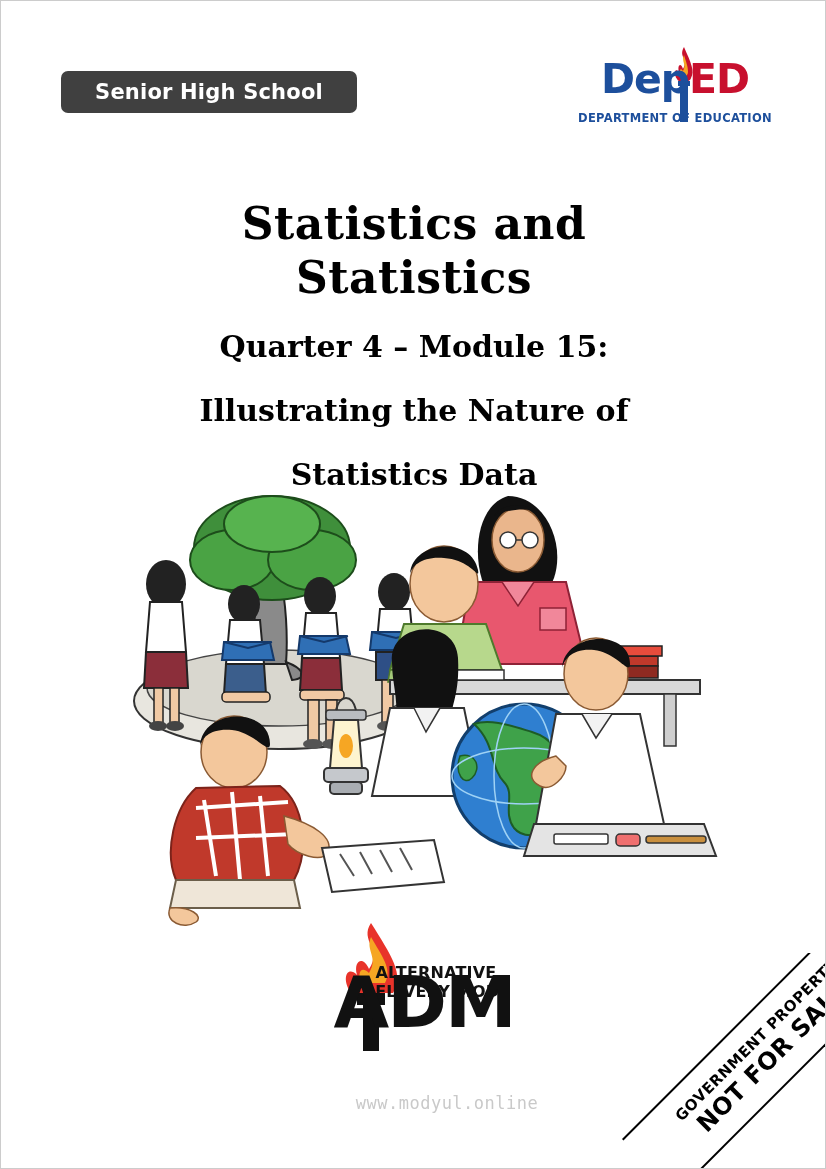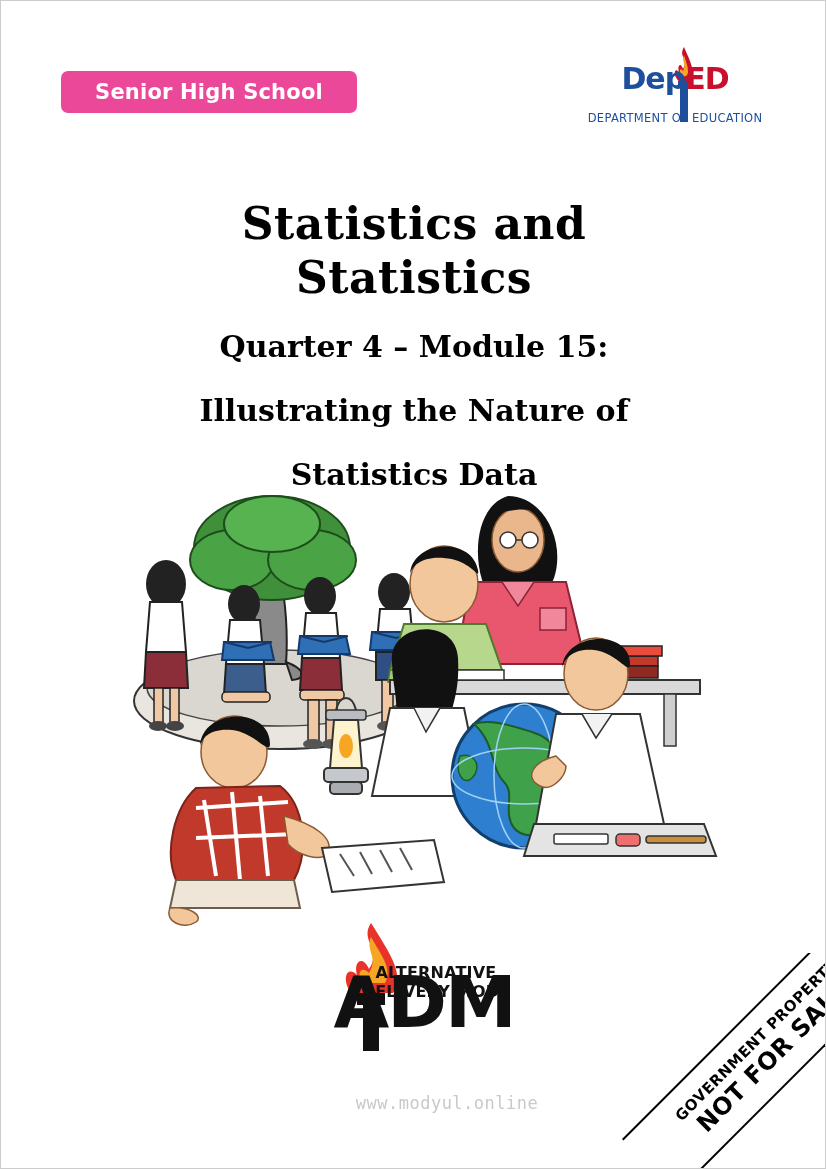--- a/index.html
+++ b/index.html
@@ -20,21 +20,21 @@
     box-sizing: border-box;
   }
 
   
   .badge-shs {
     position: absolute;
     left: 60px;
     top: 70px;
     width: 296px;
     height: 42px;
-    background: #ec4899;
+    background: #404040;
     border-radius: 7px;
     display: flex;
     align-items: center;
     justify-content: center;
   }
   .badge-shs span {
     color: #ffffff;
     font-family: "DejaVu Sans", sans-serif;
     font-weight: bold;
     font-size: 21px;
@@ -49,34 +49,34 @@
     height: 100px;
   }
   .deped-word {
     position: absolute;
     left: 0;
     top: 16px;
     width: 210px;
     text-align: center;
     font-family: "DejaVu Sans", sans-serif;
     font-weight: bold;
-    font-size: 30px;
+    font-size: 41px;
     line-height: 48px;
     letter-spacing: -1px;
   }
   .deped-word .dep { color: #1d4f9c; }
   .deped-word .ed { color: #c8102e; }
   .deped-sub {
     position: absolute;
     left: 0;
     top: 72px;
     width: 210px;
     text-align: center;
     font-family: "DejaVu Sans", sans-serif;
-    font-weight: normal;
+    font-weight: bold;
     font-size: 11.5px;
     color: #1d4f9c;
     letter-spacing: 0.3px;
   }
   .deped-torch {
     position: absolute;
     left: 101px;
     top: 6px;
     width: 26px;
     height: 80px;

